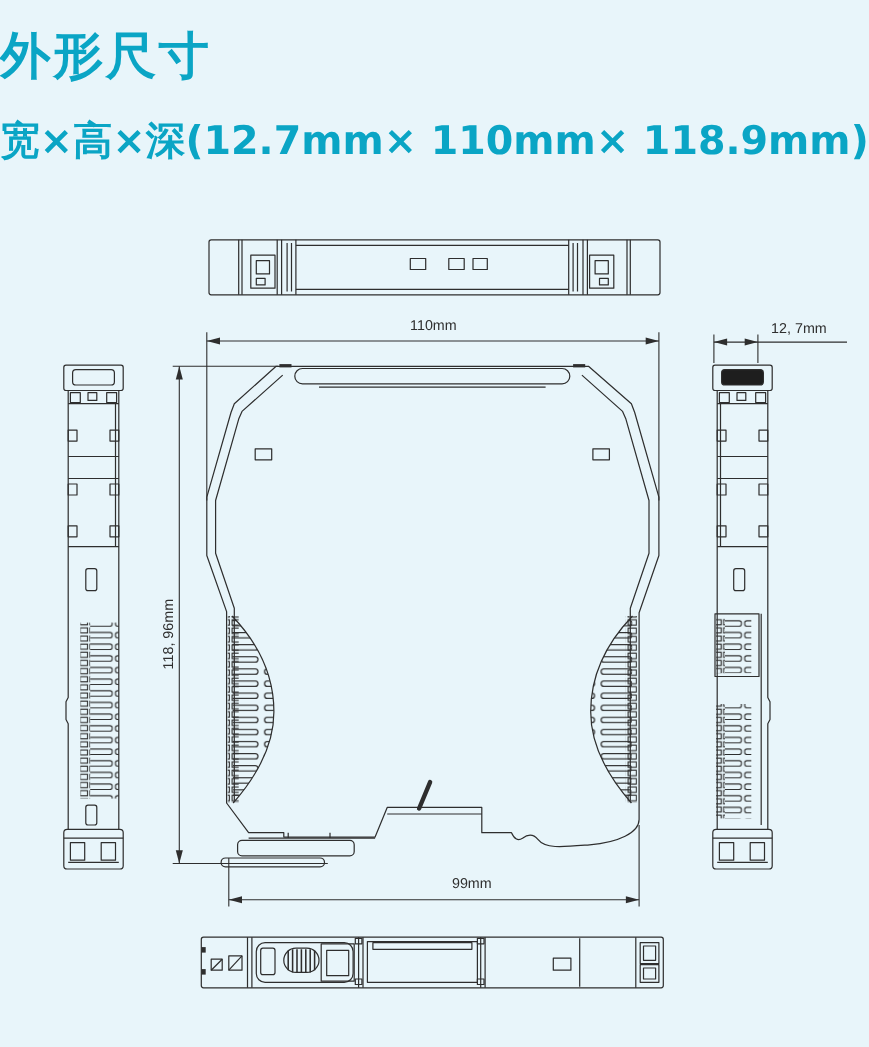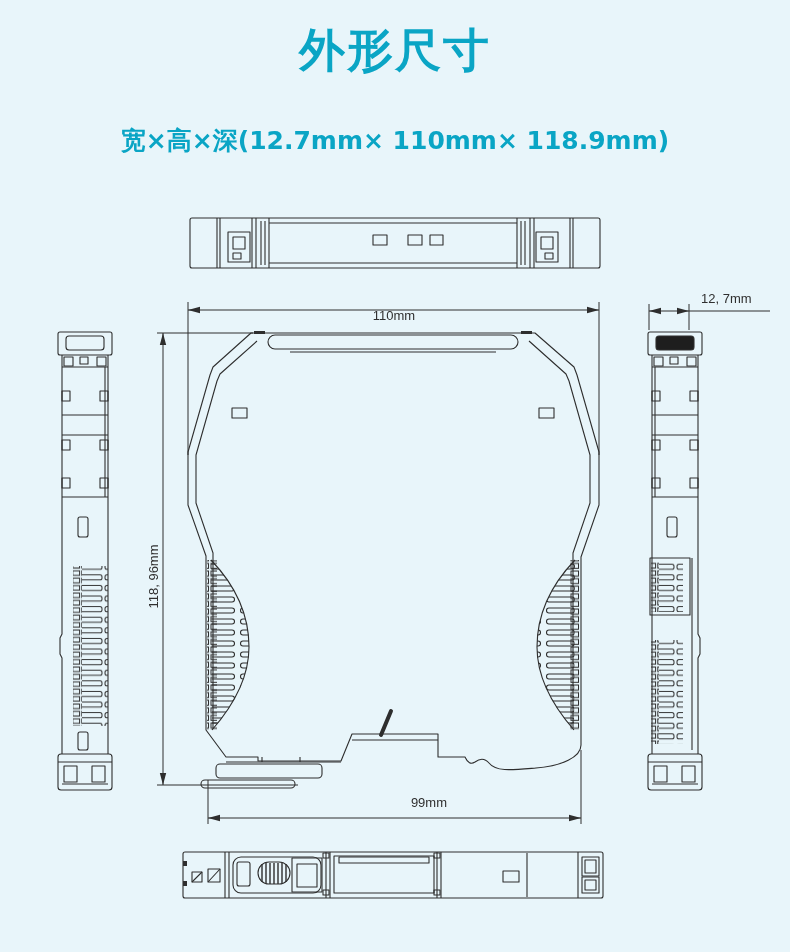--- a/index.html
+++ b/index.html
@@ -4,34 +4,34 @@
 <style>
   html,body{margin:0;padding:0;}
   body{
     background:#e8f5fa;
     font-family:"DejaVu Sans", sans-serif;
     width:790px;height:952px;overflow:hidden;
   }
   .canvas{position:relative;width:790px;height:952px;background:#e8f5fa;}
   .title{
     position:absolute;left:0;top:20px;width:790px;
-    text-align:center;font-size:46px;font-weight:bold;
+    text-align:left;font-size:46px;font-weight:bold;
     color:#0aa5c5;letter-spacing:2px;
   }
   .subtitle{
     position:absolute;left:0;top:104px;width:790px;
-    text-align:center;font-size:25px;font-weight:600;
-    color:#0aa5c5;white-space:nowrap;margin-top:20px;
+    text-align:center;font-size:36px;font-weight:600;
+    color:#0aa5c5;white-space:nowrap;
   }
   .dim{
     position:absolute;color:#2f2f2f;font-size:13px;
     font-family:"Liberation Sans", sans-serif;
     text-align:center;white-space:nowrap;
   }
-  .dim-110{left:334px;top:288px;width:120px;margin-top:20px;}
+  .dim-110{left:334px;top:288px;width:120px;}
   .dim-118{left:98px;top:569px;width:110px;transform:rotate(-90deg);}
   .dim-99{left:347px;top:795px;width:100px;text-align:right;}
   .dim-127{left:701px;top:291px;width:80px;text-align:left;}
   svg{position:absolute;left:0;top:0;}
 </style>
 </head>
 <body>
 
 <div class="canvas">
 

